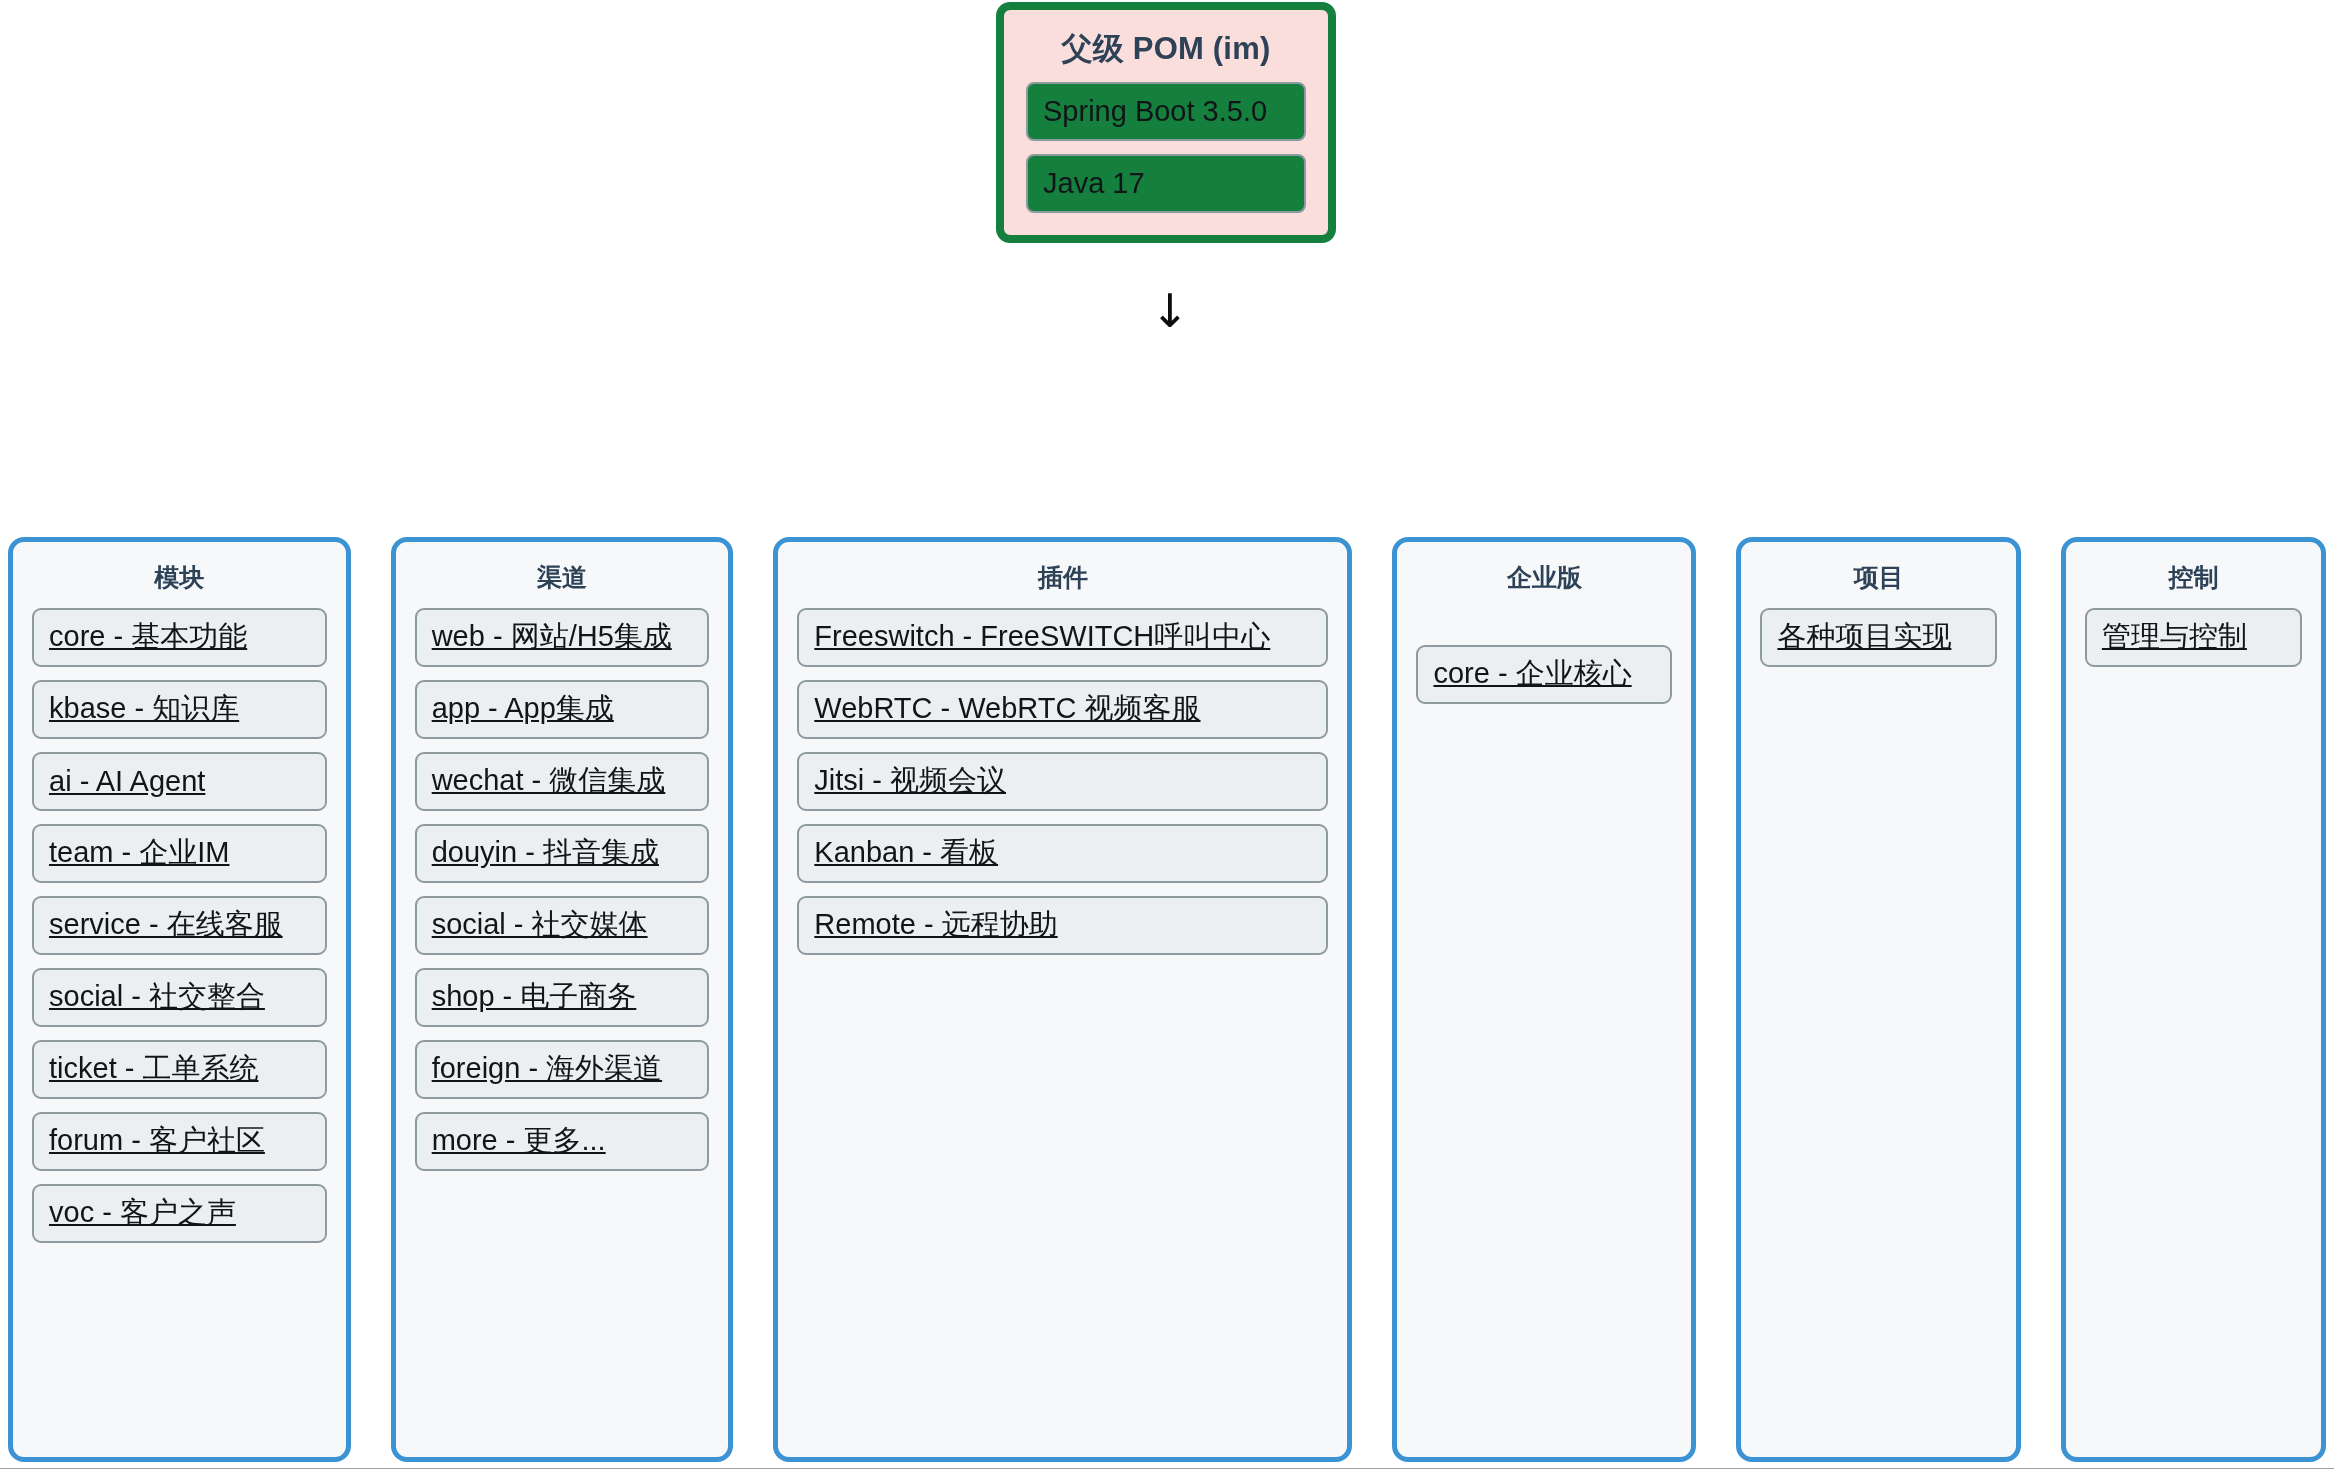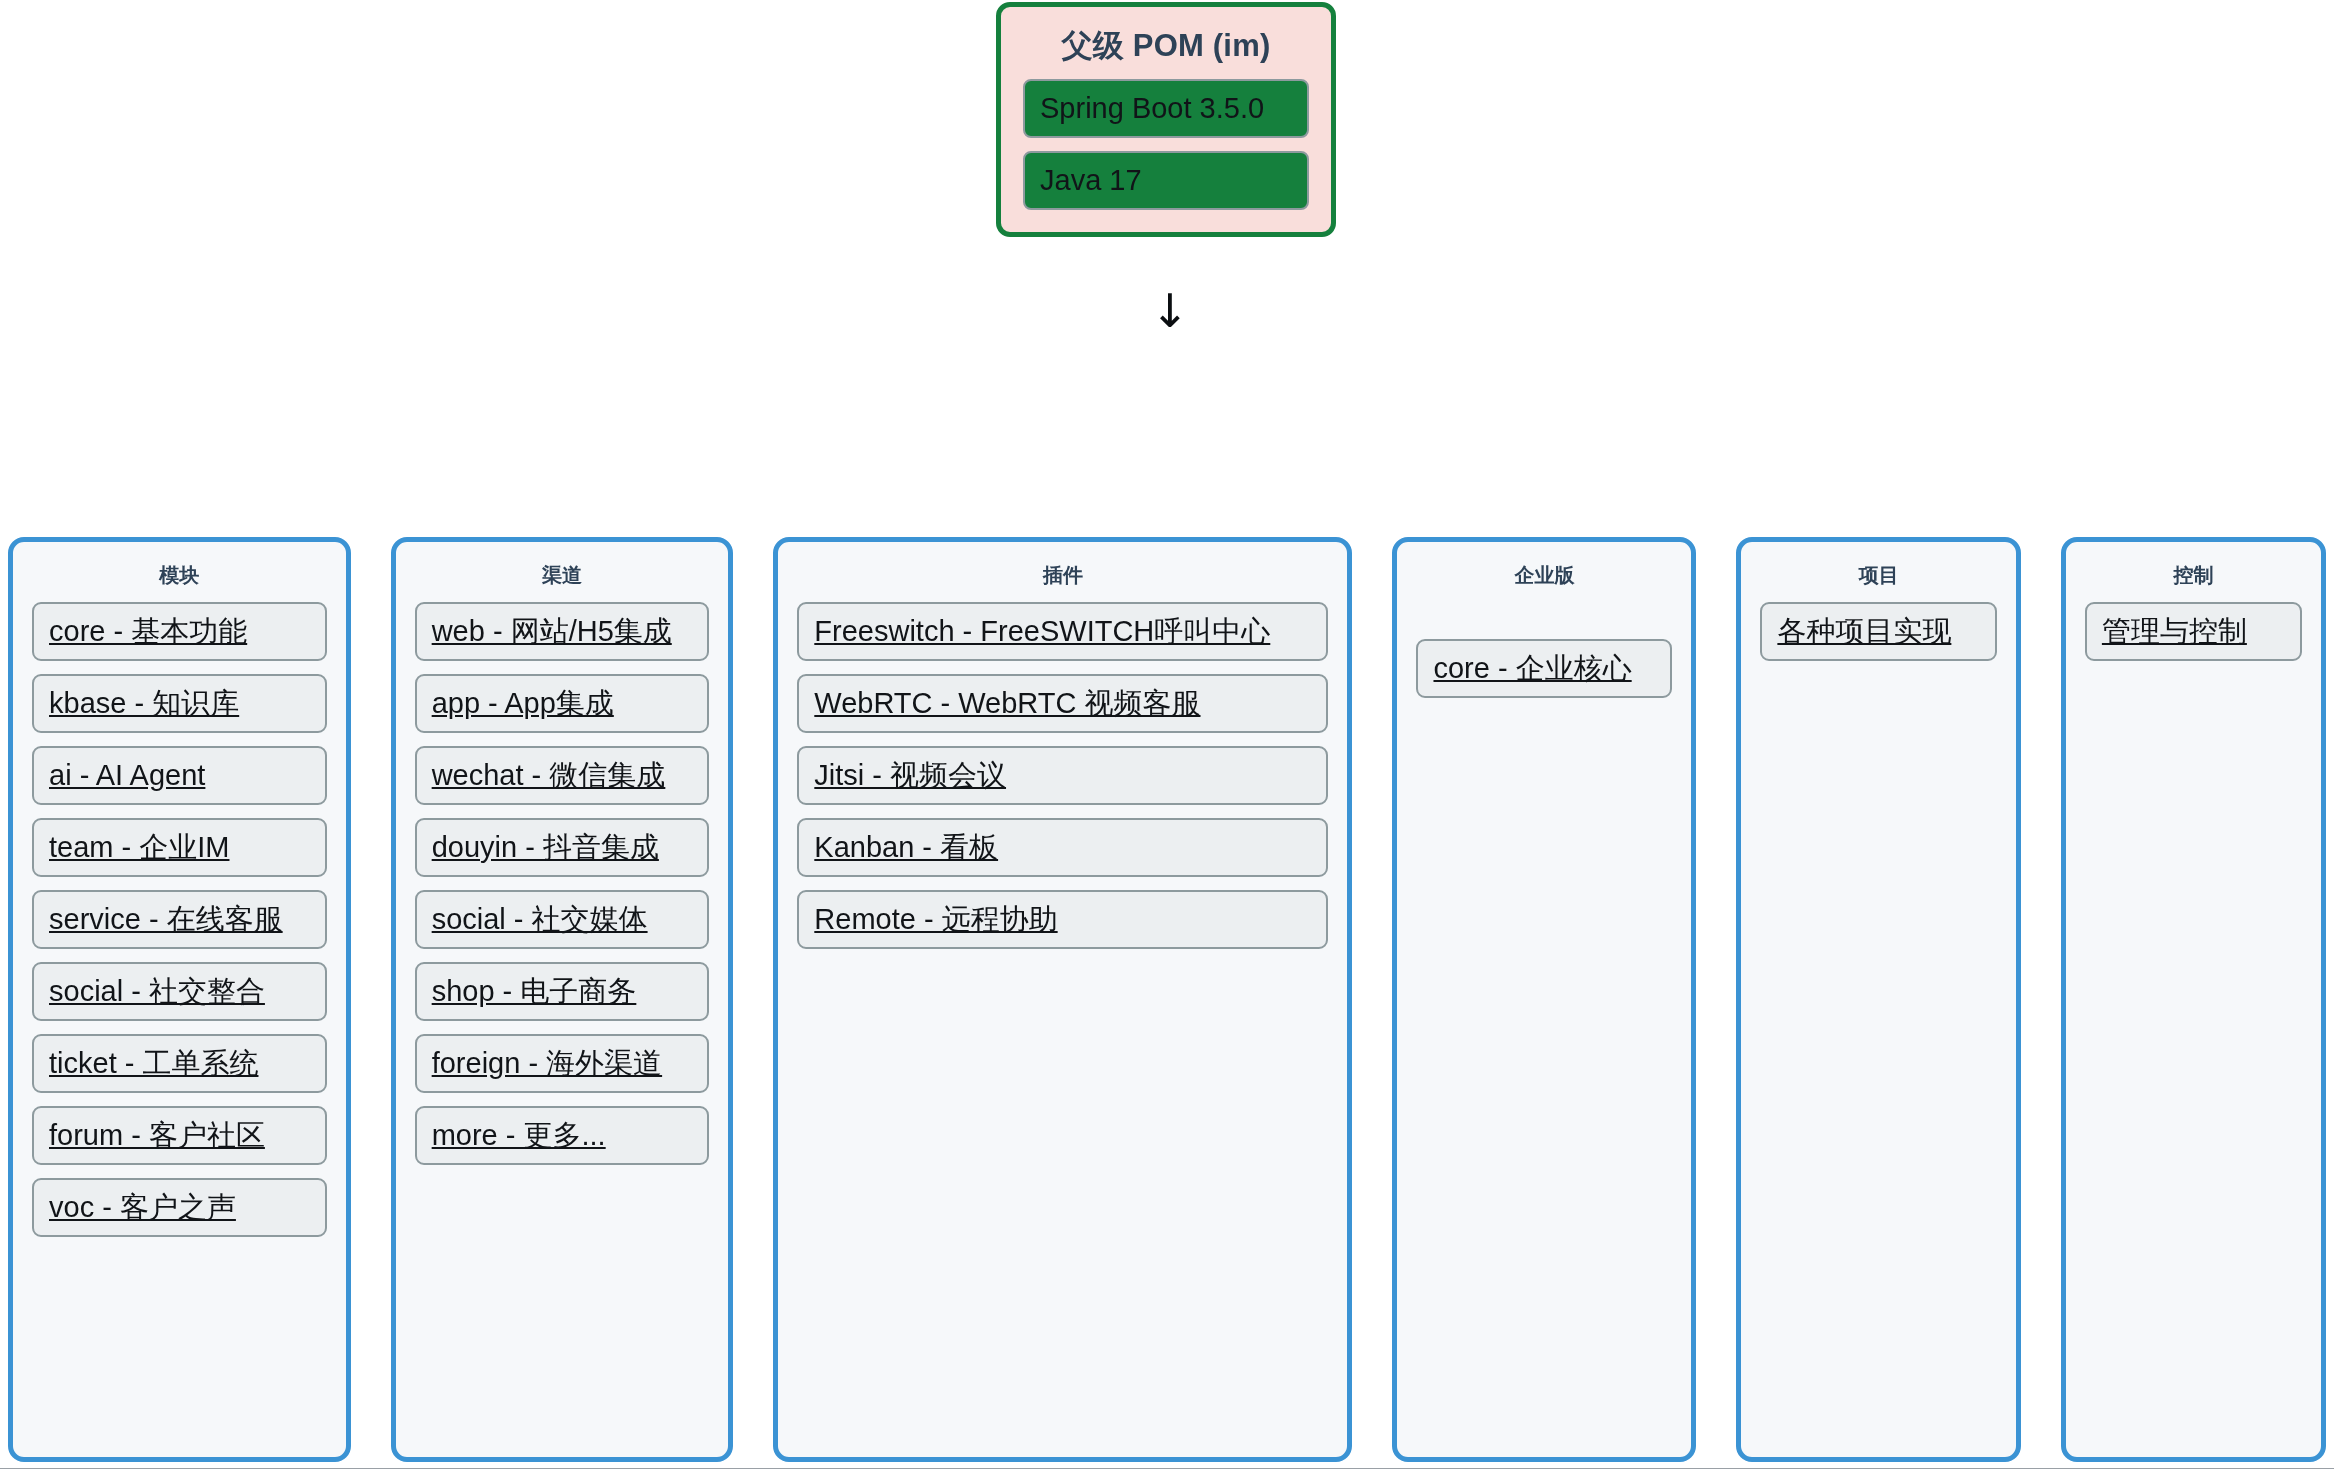--- a/index.html
+++ b/index.html
@@ -26,21 +26,21 @@
   }
 
   
   .pom-card {
     position: absolute;
     left: 996px;
     top: 2px;
     width: 340px;
     box-sizing: border-box;
     background: #f9dedb;
-    border: 5px solid #15803d;
+    border: 8px solid #15803d;
     border-radius: 14px;
     padding: 14px 22px 22px 22px;
   }
   .pom-title {
     text-align: center;
     font-size: 31px;
     font-weight: bold;
     color: #2e4257;
     letter-spacing: 0.2px;
     margin: 8px 0 16px 0;
@@ -98,21 +98,21 @@
   }
   .col-modules   { width: 352px; }
   .col-channels  { width: 352px; }
   .col-plugins   { width: 596px; }
   .col-ee        { width: 312px; gap: 37px; }
   .col-project   { width: 292px; }
   .col-control   { width: 272px; }
 
   .column-title {
     text-align: center;
-    font-size: 20px;
+    font-size: 25px;
     font-weight: bold;
     color: #2e4257;
     margin: 10px 0 16px 0;
     line-height: 1.1;
   }
   .column-items {
     display: flex;
     flex-direction: column;
   }
   .col-item {

